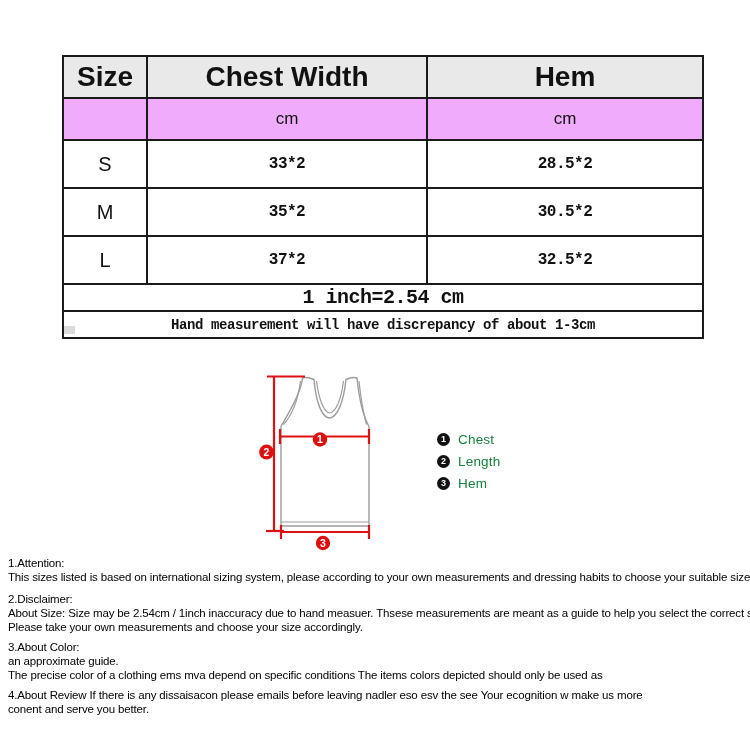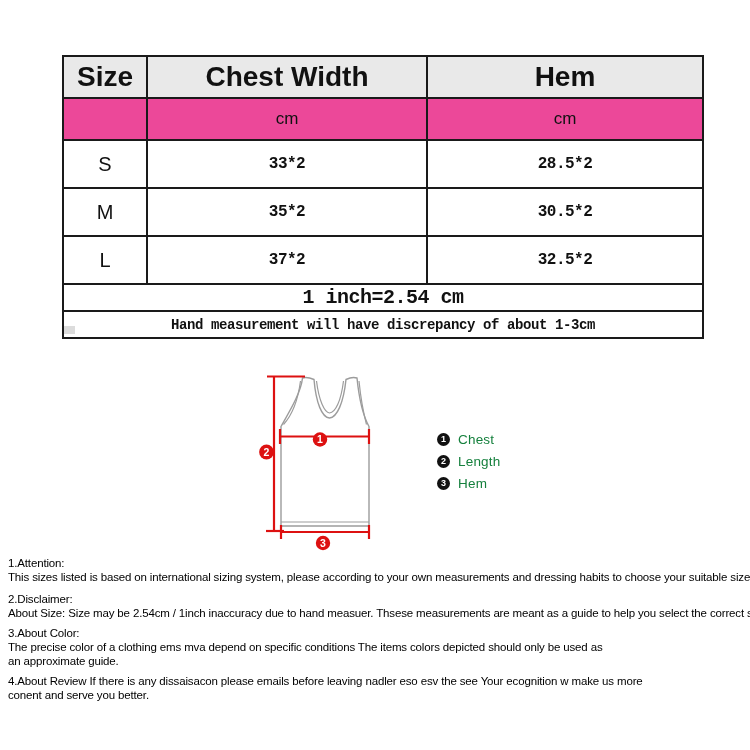--- a/index.html
+++ b/index.html
@@ -15,21 +15,21 @@
   }
   table.size-chart td,table.size-chart th{
     border:2px solid #1a1a1a;text-align:center;vertical-align:middle;
     padding:0;overflow:hidden;white-space:nowrap;color:#111;
   }
   .col-size{width:84px;}
   .col-chest{width:280px;}
   .col-hem{width:276px;}
   tr.hdr-row td{height:40px;background:#e9e9e9;
     font-family:"Liberation Sans",sans-serif;font-weight:bold;font-size:28px;}
-  tr.unit-row td{height:40px;background:#ec4899;
+  tr.unit-row td{height:40px;background:#f0abfc;
     font-family:"Liberation Sans",sans-serif;font-weight:400;font-size:17px;}
   tr.data-row td{height:46px;background:#ffffff;}
   tr.data-row td.size-letter{font-family:"Liberation Sans",sans-serif;font-size:20px;font-weight:400;}
   tr.data-row td.val{font-family:"Liberation Mono","DejaVu Sans Mono",monospace;
     font-weight:bold;font-size:16px;letter-spacing:-0.5px;}
   tr.note-row td{height:25px;background:#ffffff;
     font-family:"Liberation Mono","DejaVu Sans Mono",monospace;font-weight:bold;}
   tr.note-row.inch td{font-size:20px;letter-spacing:-0.5px;border-radius:6px;}
   tr.note-row.hand td{font-size:14px;letter-spacing:-0.4px;}
   .artifact{position:absolute;left:64px;top:326px;width:11px;height:8px;background:#dcdcdc;}
@@ -155,23 +155,24 @@
 </div>
 
 <div class="notes">
   <div class="sec-1">
     <div class="note-line">1.Attention:</div>
     <div class="note-line">This sizes listed is based on international sizing system, please according to your own measurements and dressing habits to choose your suitable size.</div>
   </div>
   <div class="sec-2">
     <div class="note-line">2.Disclaimer:</div>
     <div class="note-line">About Size: Size may be 2.54cm / 1inch inaccuracy due to hand measuer. Thsese measurements are meant as a guide to help you select the correct size.</div>
+    <div class="note-line">Please take your own measurements and choose your size accordingly.</div>
   </div>
   <div class="sec-3">
     <div class="note-line">3.About Color:</div>
+    <div class="note-line">an approximate guide.</div>
     <div class="note-line">The precise color of a clothing ems mva depend on specific conditions The items colors depicted should only be used as</div>
-    <div class="note-line">an approximate guide.</div>
   </div>
   <div class="sec-4">
     <div class="note-line">4.About Review If there is any dissaisacon please emails before leaving nadler eso esv the see Your ecognition w make us more</div>
     <div class="note-line">conent and serve you better.</div>
   </div>
 </div>
 
 </body></html>

